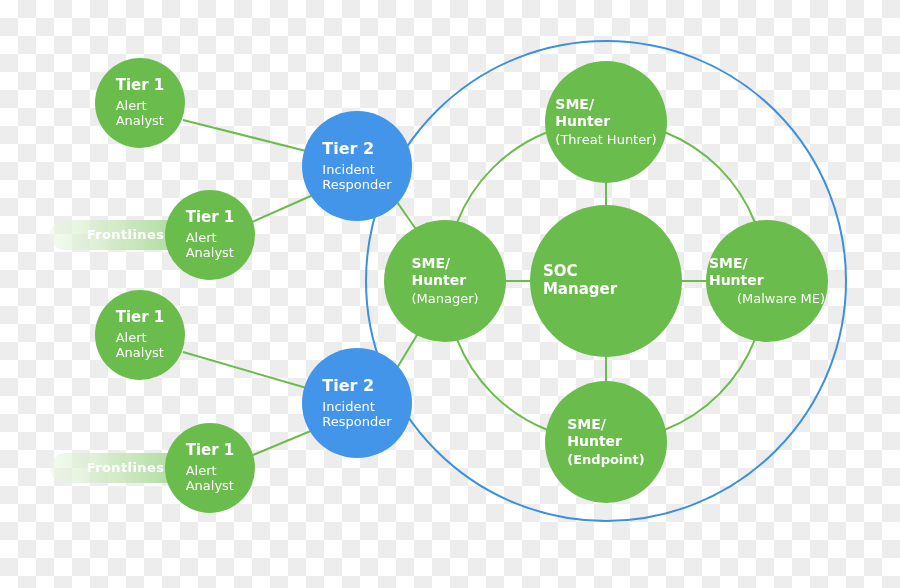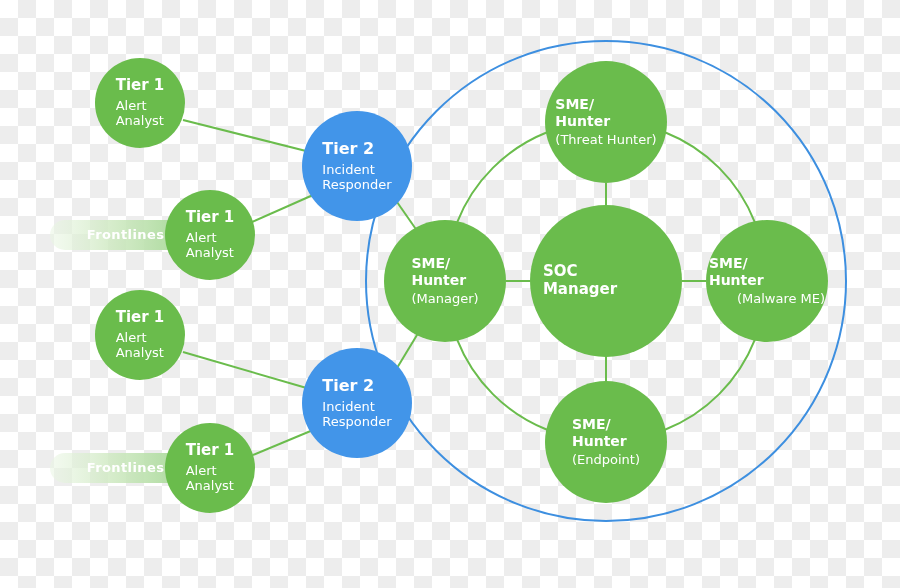--- a/index.html
+++ b/index.html
@@ -109,15 +109,15 @@
 Responder</span></div>
       <div class="node-label" style="left: 606px; top: 122px;"><span class="lbl-title" style="font-size: 14px;">SME/
 Hunter</span><span class="gap-sm" style="display: block;"></span><span class="lbl-sub" style="font-size: 13px;">(Threat Hunter)</span></div>
       <div class="node-label" style="left: 445px; top: 281px;"><span class="lbl-title" style="font-size: 14px;">SME/
 Hunter</span><span class="gap-sm" style="display: block;"></span><span class="lbl-sub" style="font-size: 13px;">(Manager)</span></div>
       <div class="node-label" style="left: 580px; top: 281px;"><span class="lbl-title" style="font-size: 15px;">SOC
 Manager</span></div>
       <div class="node-label" style="left: 767px; top: 281px;"><span class="lbl-title" style="font-size: 14px;">SME/
 Hunter</span><span class="gap-sm" style="display: block;"></span><span class="lbl-sub" style="font-size: 13px; margin-left: 28px;">(Malware ME)</span></div>
       <div class="node-label" style="left: 606px; top: 442px;"><span class="lbl-title" style="font-size: 14px;">SME/
-Hunter</span><span class="gap-sm" style="display: block;"></span><span class="lbl-sub" style="font-size: 13px;">(Endpoint)</span></div>
+Hunter</span><span class="gap-sm" style="display: block;"></span><span class="lbl-sub" style="font-size: 13px; font-weight: bold;">(Endpoint)</span></div>
     </div>
 </div>
 
 </body></html>

